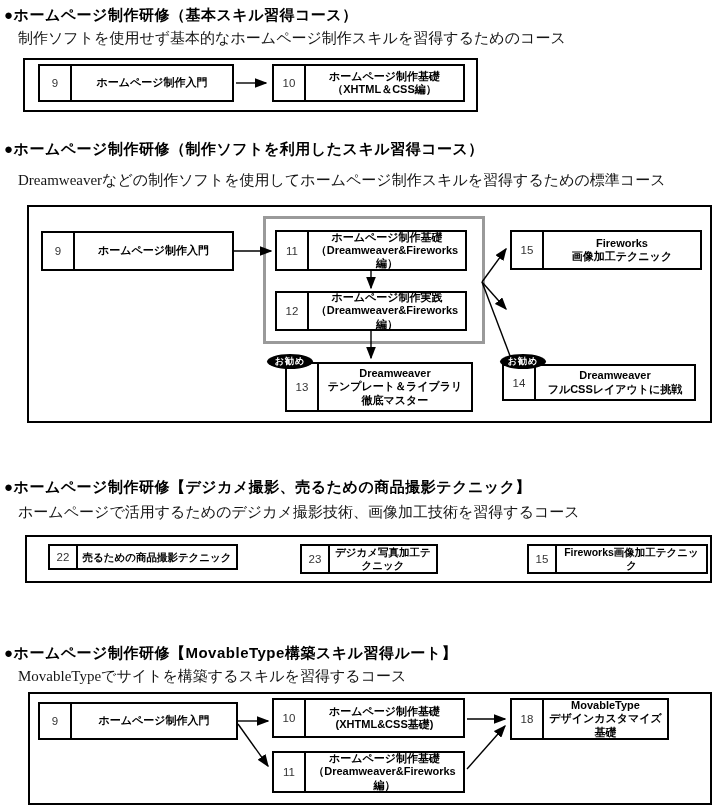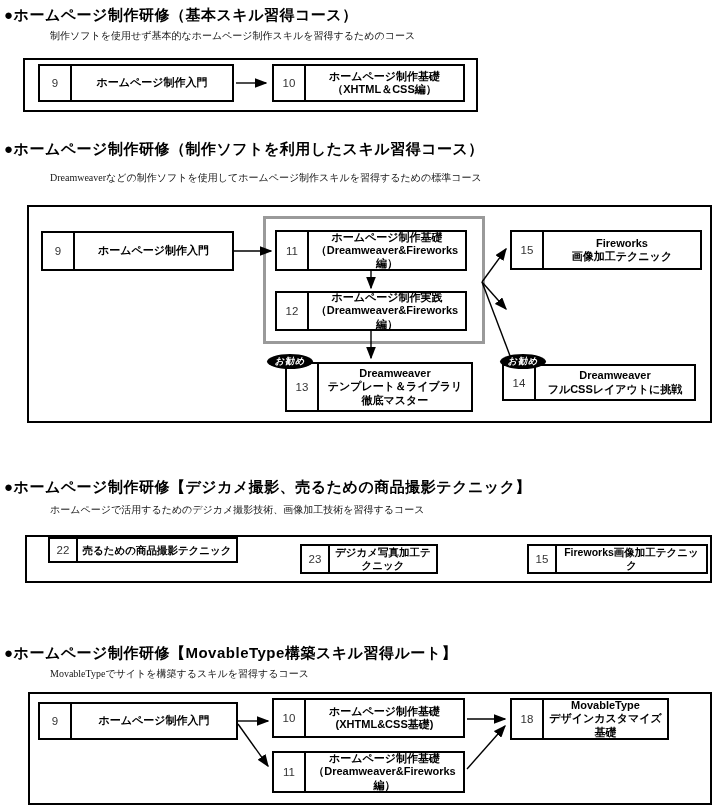--- a/index.html
+++ b/index.html
@@ -6,22 +6,22 @@
   body{
     width:720px;height:811px;position:relative;background:#ffffff;
     font-family:"Liberation Sans","DejaVu Sans",sans-serif;color:#000;
     overflow:hidden;
   }
   .heading{
     position:absolute;left:4px;font-size:15px;font-weight:bold;
     letter-spacing:.5px;white-space:nowrap;color:#000;
   }
   .desc{
-    position:absolute;left:18px;font-size:10px;color:#151515;
-    font-family:"Liberation Serif","DejaVu Serif",serif;white-space:nowrap;margin-left:32px;
+    position:absolute;left:18px;font-size:15px;color:#151515;
+    font-family:"Liberation Serif","DejaVu Serif",serif;white-space:nowrap;
   }
   .diagram{position:absolute;border:2px solid #000;background:#fff;box-sizing:border-box;}
   .arrows{position:absolute;left:0;top:0;width:100%;height:100%;z-index:1;}
   .group{position:absolute;border:3px solid #9a9a9a;box-sizing:border-box;z-index:0;background:transparent;}
   .cbox{
     position:absolute;display:flex;border:2px solid #000;background:#fff;
     box-sizing:border-box;z-index:2;
   }
   .cbox .num{
     width:30px;flex:0 0 30px;border-right:2px solid #000;display:flex;
@@ -30,21 +30,21 @@
   .cbox .ttl{
     flex:1;display:flex;align-items:center;justify-content:center;
     text-align:center;font-size:11px;font-weight:bold;line-height:1.2;
     white-space:pre-line;padding:0 2px;color:#000;
   }
   .d3 .cbox .num{width:26px;flex:0 0 26px;}
   .d3 .cbox .ttl{font-size:10.5px;}
   .badge{
     position:absolute;width:46px;height:15px;background:#000;color:#fff;
     border-radius:50%;display:flex;align-items:center;justify-content:center;
-    font-size:9px;font-weight:bold;letter-spacing:1px;z-index:3;font-style:italic;
+    font-size:9px;font-weight:bold;letter-spacing:1px;z-index:3;
   }
   line{stroke:#000;stroke-width:1.4;}
 </style>
 </head>
 <body>
 
 <div class="heading" style="top:6px">●ホームページ制作研修（基本スキル習得コース）</div>
 <div class="desc" style="top:29px">制作ソフトを使用せず基本的なホームページ制作スキルを習得するためのコース</div>
 
 <div class="diagram" style="left:23px;top:58px;width:455px;height:54px">
@@ -118,21 +118,21 @@
   </div>
 
   <div class="badge" style="left:238px;top:147px">お勧め</div>
   <div class="badge" style="left:471px;top:147px">お勧め</div>
 </div>
 
 <div class="heading" style="top:478px">●ホームページ制作研修【デジカメ撮影、売るための商品撮影テクニック】</div>
 <div class="desc" style="top:503px">ホームページで活用するためのデジカメ撮影技術、画像加工技術を習得するコース</div>
 
 <div class="diagram d3" style="left:25px;top:535px;width:687px;height:48px">
-  <div class="cbox" style="left:21px;top:0;width:190px;height:26px">
+  <div class="cbox" style="left:21px;top:7px;width:190px;height:26px">
     <div class="num">22</div>
     <div class="ttl">売るための商品撮影テクニック</div>
   </div>
   <div class="cbox" style="left:273px;top:7px;width:138px;height:30px">
     <div class="num">23</div>
     <div class="ttl">デジカメ写真加工テクニック</div>
   </div>
   <div class="cbox" style="left:500px;top:7px;width:181px;height:30px">
     <div class="num">15</div>
     <div class="ttl">Fireworks画像加工テクニック</div>

